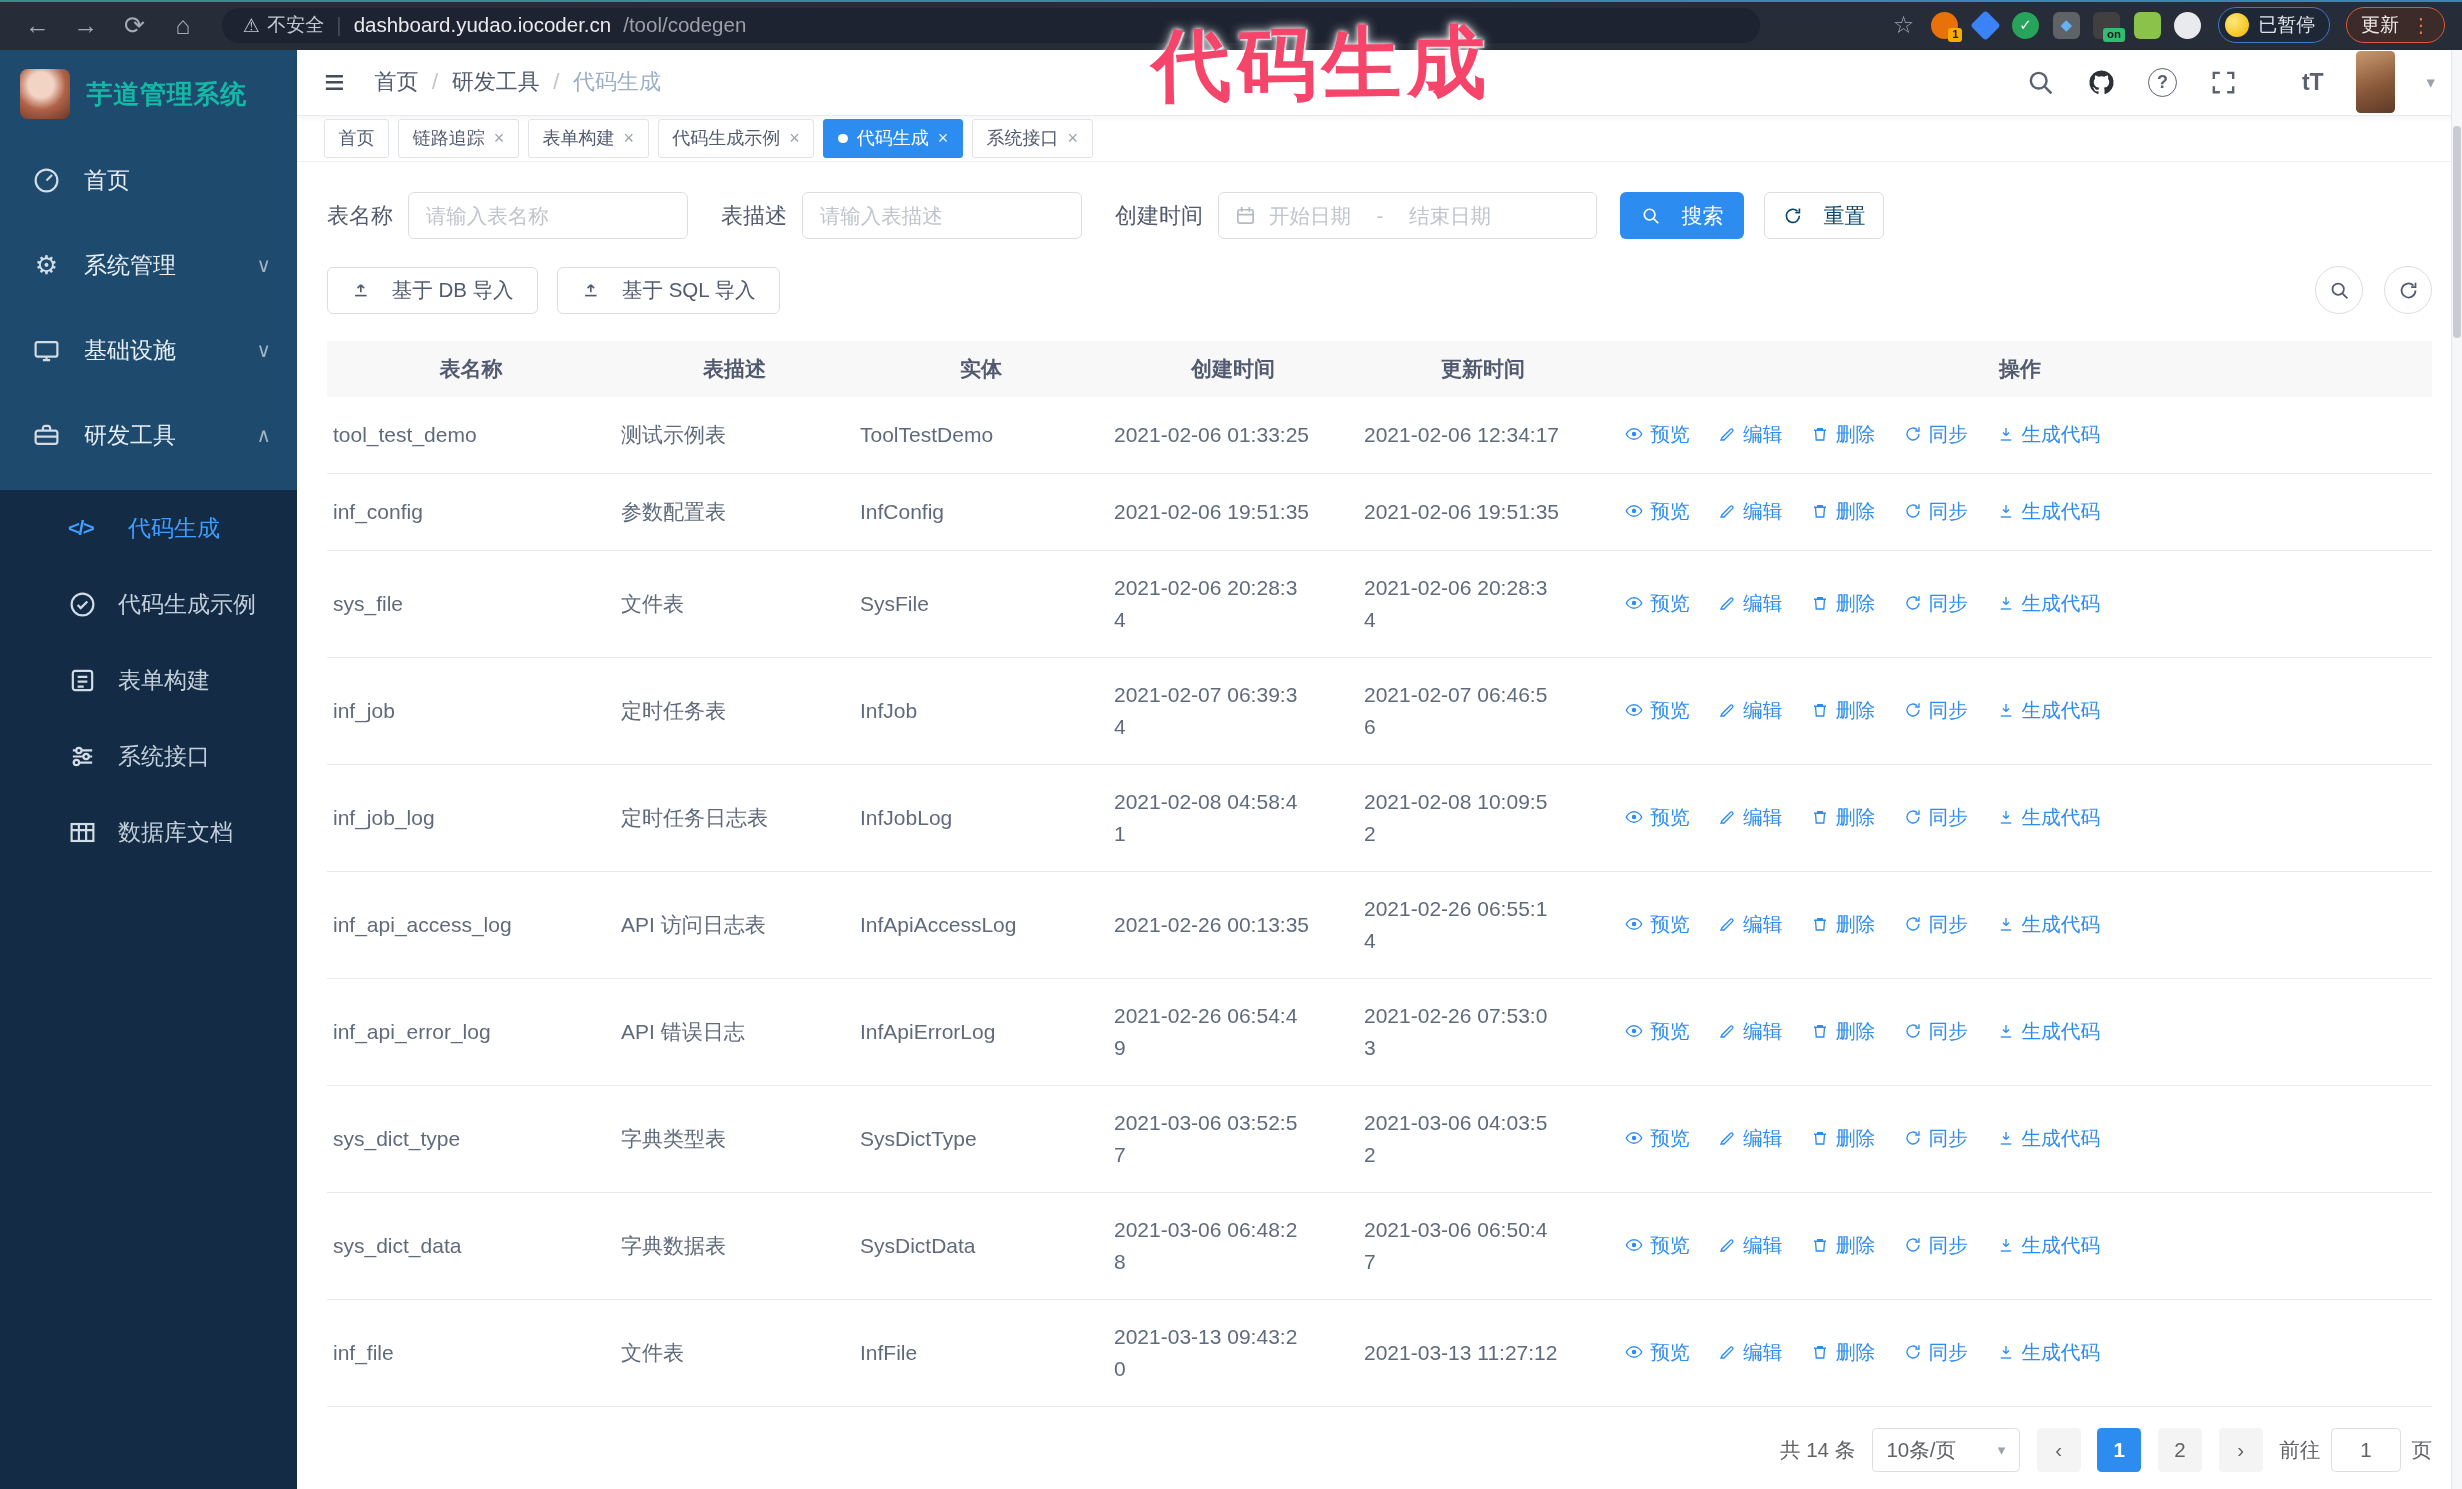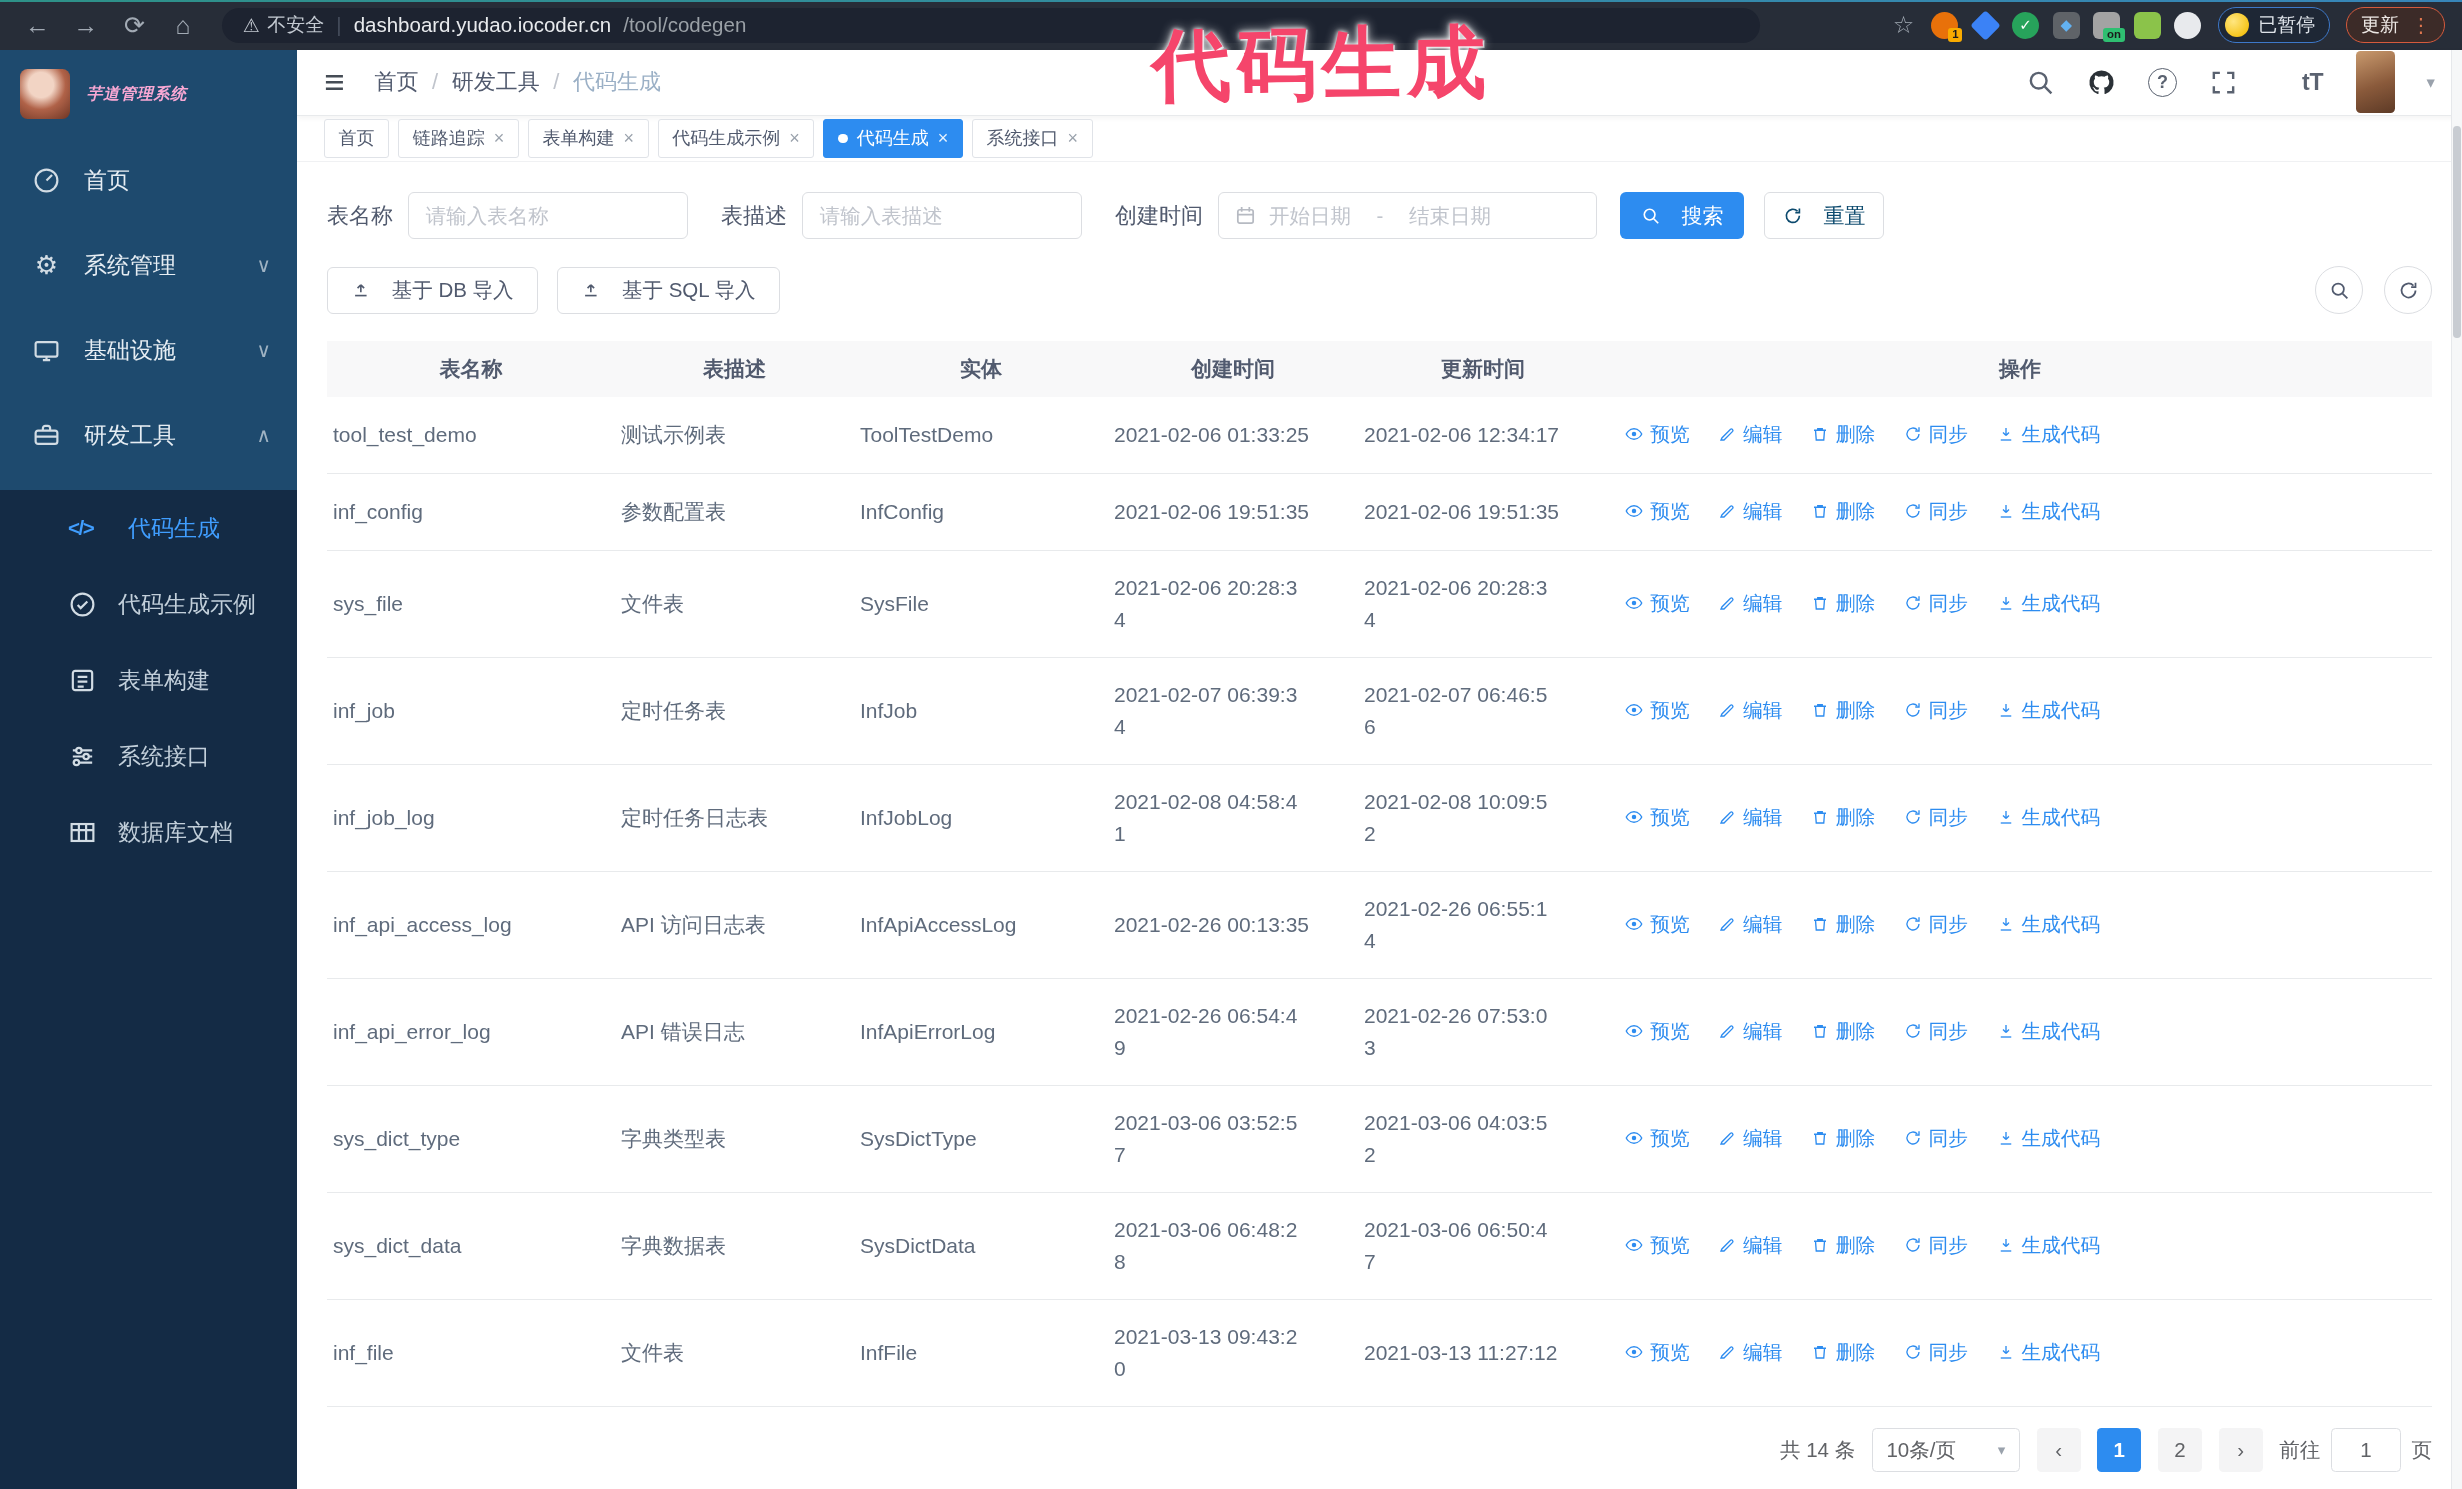--- a/index.html
+++ b/index.html
@@ -34,21 +34,21 @@
     border-radius:18px; padding:3.8px 13.6px; color:#ece7e4; font-size:19px; background:#3c2b28; }
   .update-pill .dots { color:#e0764f; font-size:19.7px; }
 
   
   .app { display:flex; height:1440px; }
   .sidebar { width:297px; background:#142b45; display:flex; flex-direction:column; flex:0 0 auto; }
   .sidebar-top { background:#1e4a6e; padding-bottom:12px; }
   .logo-row { height:88px; display:flex; align-items:center; gap:16.7px; padding-left:19.7px; }
   .logo { width:50px; height:50px; border-radius:7.6px; flex:0 0 auto;
     background:radial-gradient(circle at 42% 32%, #f2d4c4 0 28%, #b06248 55%, #6c3524); }
-  .app-title { color:#f9a8d4; font-size:16px; font-weight:700; letter-spacing:0.8px;font-style:italic; }
+  .app-title { color:#14b8a6; font-size:26px; font-weight:700; letter-spacing:0.8px; }
   .side-item { height:85px; display:flex; align-items:center; gap:23px; padding:0 26px 0 32px;
     color:#e6edf3; font-size:23px; cursor:pointer; }
   .side-icon { width:29px; height:29px; color:#d2dce4; flex:0 0 auto; }
   .side-icon svg { width:100%; height:100%; }
   .glyph-icon { font-size:26px; color:#d2dce4; width:29px; text-align:center; flex:0 0 auto; }
   .chev { margin-left:auto; color:#9fb3c3; font-size:19.7px; }
   .submenu { background:#142b45; }
   .submenu-item { height:76px; display:flex; align-items:center; gap:21px; padding-left:68px;
     color:#c2cfda; font-size:23px; cursor:pointer; }
   .submenu-item.active { color:#409eff; }
@@ -160,21 +160,21 @@
     </div>
     <div class="chrome-right">
       <span class="star">☆</span>
       <div class="exts">
           <span class="ext" style="background: rgb(232, 113, 10); border-radius: 50%;">
             <span class="badge" style="background: rgb(249, 171, 0);">1</span>
           </span>
           <span class="ext" style="background: rgb(59, 130, 246); border-radius: 4.5px; transform: rotate(45deg) scale(0.8);"></span>
           <span class="ext" style="background: rgb(39, 163, 91); border-radius: 50%;">✓</span>
           <span class="ext" style="background: rgb(95, 99, 104); border-radius: 6px; color: rgb(99, 178, 242);">◆</span>
-          <span class="ext" style="background: #a3a3a3; border-radius: 6px;">
+          <span class="ext" style="background: #404040; border-radius: 6px;">
             <span class="badge" style="background: rgb(47, 191, 113);">on</span>
           </span>
           <span class="ext" style="background: rgb(139, 195, 74); border-radius: 6px;"></span>
           <span class="ext" style="background: rgb(232, 234, 237); border-radius: 50%;"></span>
         </div>
       <div class="paused-pill">
         <span class="face"></span>
         <span>已暂停</span>
       </div>
       <div class="update-pill">

